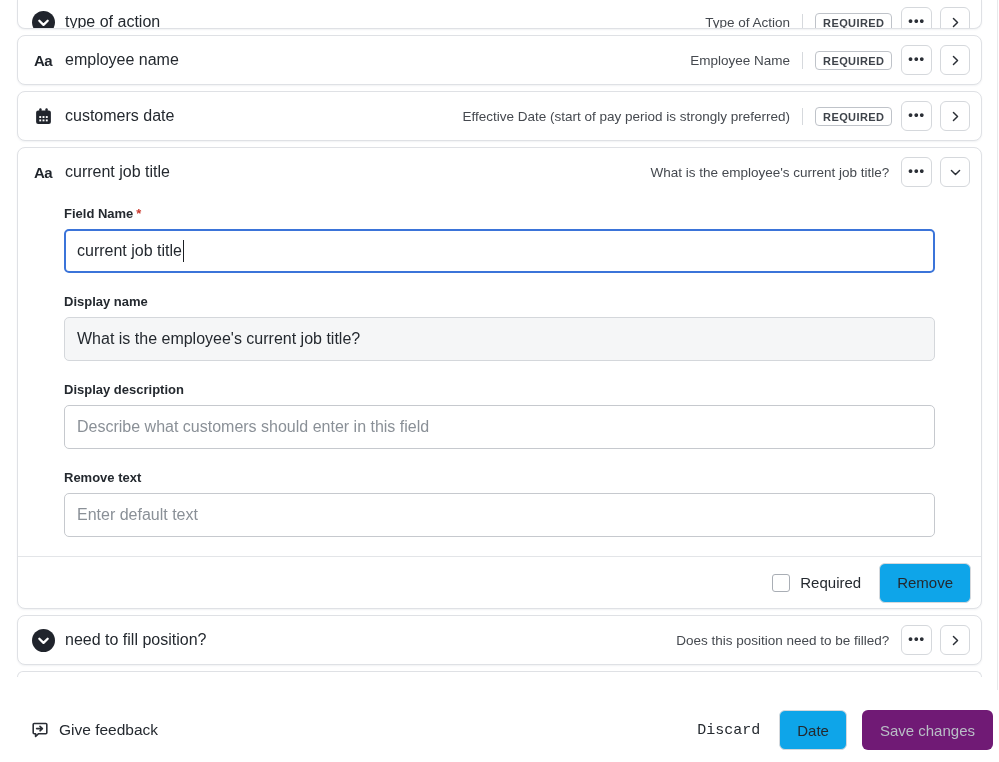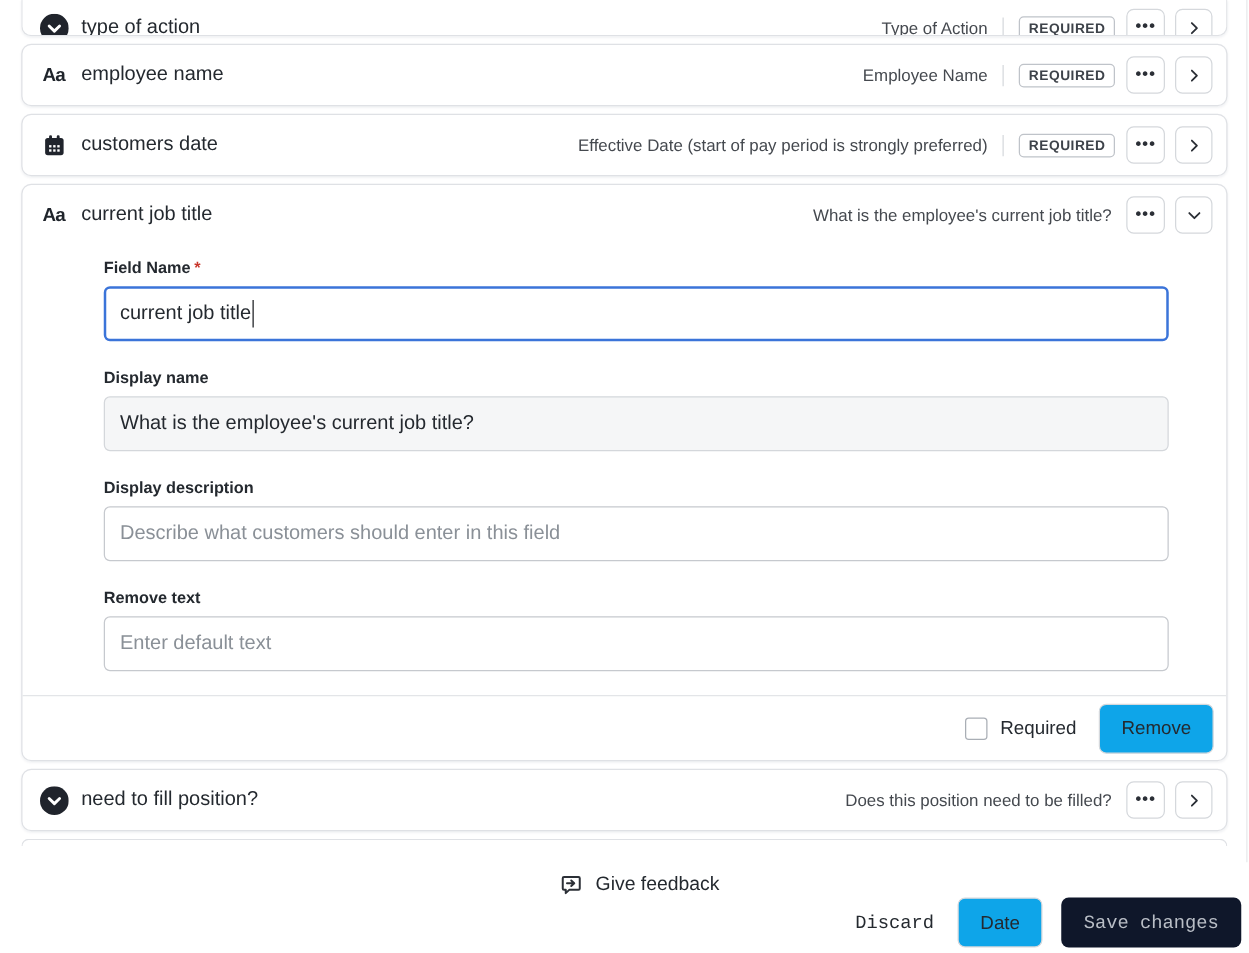--- a/index.html
+++ b/index.html
@@ -24,21 +24,21 @@
   .vsep { width: 1px; height: 17px; background: #d6d9dd; margin-right: 12px; flex: none; }
   .badge { font-size: 11px; font-weight: 700; letter-spacing: .4px; color: #3e434a;
     border: 1px solid #bfc3c9; border-radius: 4px; padding: 3px 7px 2px; margin-right: 9px; background: #fff; white-space: nowrap; }
   .icon-btn { display: flex; align-items: center; justify-content: center; background: #fff;
     border: 1px solid #d5d8dc; border-radius: 6px; height: 30px; min-width: 30px; padding: 0 6px;
     cursor: pointer; color: #2b2f36; }
   .icon-btn + .icon-btn { margin-left: 8px; }
   .more-glyph { font-size: 13px; font-weight: 700; letter-spacing: 1px; line-height: 1; transform: translateY(-2px); }
 
   .editor-body { padding: 10px 46px 0 46px; }
-  .form-group { margin-bottom: 21px; margin-left: 19px; }
+  .form-group { margin-bottom: 21px; }
   .form-label { font-size: 13px; font-weight: 700; color: #24292f; margin-bottom: 8px; }
   .form-label .req { color: #c9372c; margin-left: 3px; }
   .text-input { width: 100%; height: 44px; border: 1px solid #c6c9ce; border-radius: 5px;
     font-size: 16px; color: #24292f; padding: 0 12px; background: #fff;
     font-family: "Liberation Sans", sans-serif; display: block; }
   .text-input::placeholder { color: #8a9097; opacity: 1; }
   .fake-input { display: flex; align-items: center; }
   .fake-input.focused { border: 2px solid #3b74d9; padding: 0 11px; }
   .caret { display: inline-block; width: 1.5px; height: 22px; background: #1c1f23; margin-left: 1px; }
   .input-gray { background: #f5f6f7; border-color: #d4d7db; }
@@ -46,29 +46,29 @@
 
   .card-footer { border-top: 1px solid #e3e5e8; height: 52px; display: flex; align-items: center;
     justify-content: flex-end; padding: 0 10px; }
   .checkbox { width: 18px; height: 18px; border: 1.5px solid #a9aeb5; border-radius: 3px;
     background: #fff; margin-right: 10px; flex: none; cursor: pointer; }
   .cb-label { font-size: 15px; color: #24292f; margin-right: 18px; }
   .btn { background: #0ea5e9; border: 1px solid #d5d8dc; border-radius: 6px; height: 40px;
     padding: 0 17px; font-size: 15px; font-weight: 500; color: #24292f; cursor: pointer;
     font-family: "Liberation Sans", sans-serif; }
 
-  .page-footer { height: 72px; display: flex; align-items: center; padding: 8px 6px 0 30px; flex-direction: column; }
+  .page-footer { height: 72px; display: flex; align-items: center; padding: 8px 6px 0 30px; }
   .feedback { display: flex; align-items: center; gap: 9px; cursor: pointer; }
   .feedback span { font-size: 15.5px; color: #24292f; }
   .actions { margin-left: auto; display: flex; align-items: center; gap: 15px; }
   .btn-plain { background: transparent; border: none; font-size: 15px; font-weight: 500;
     color: #24292f; cursor: pointer; padding: 0 4px; font-family: Liberation Mono, monospace; }
-  .btn-disabled { background: #0f172a; border: none; border-radius: 6px; height: 40px;
+  .btn-disabled { background: #701a75; border: none; border-radius: 6px; height: 40px;
     padding: 0 18px; font-size: 15px; font-weight: 500; color: #b9bec6;
-    font-family: Liberation Mono, monospace; cursor: default; }
+    font-family: Liberation Sans, sans-serif; cursor: default; }
 </style>
 </head>
 <body>
 
 <div class="list-area">
   <div class="right-rail-line"></div>
 
   <div class="card cut-top">
     <div class="row">
       <span class="icon-cell">

